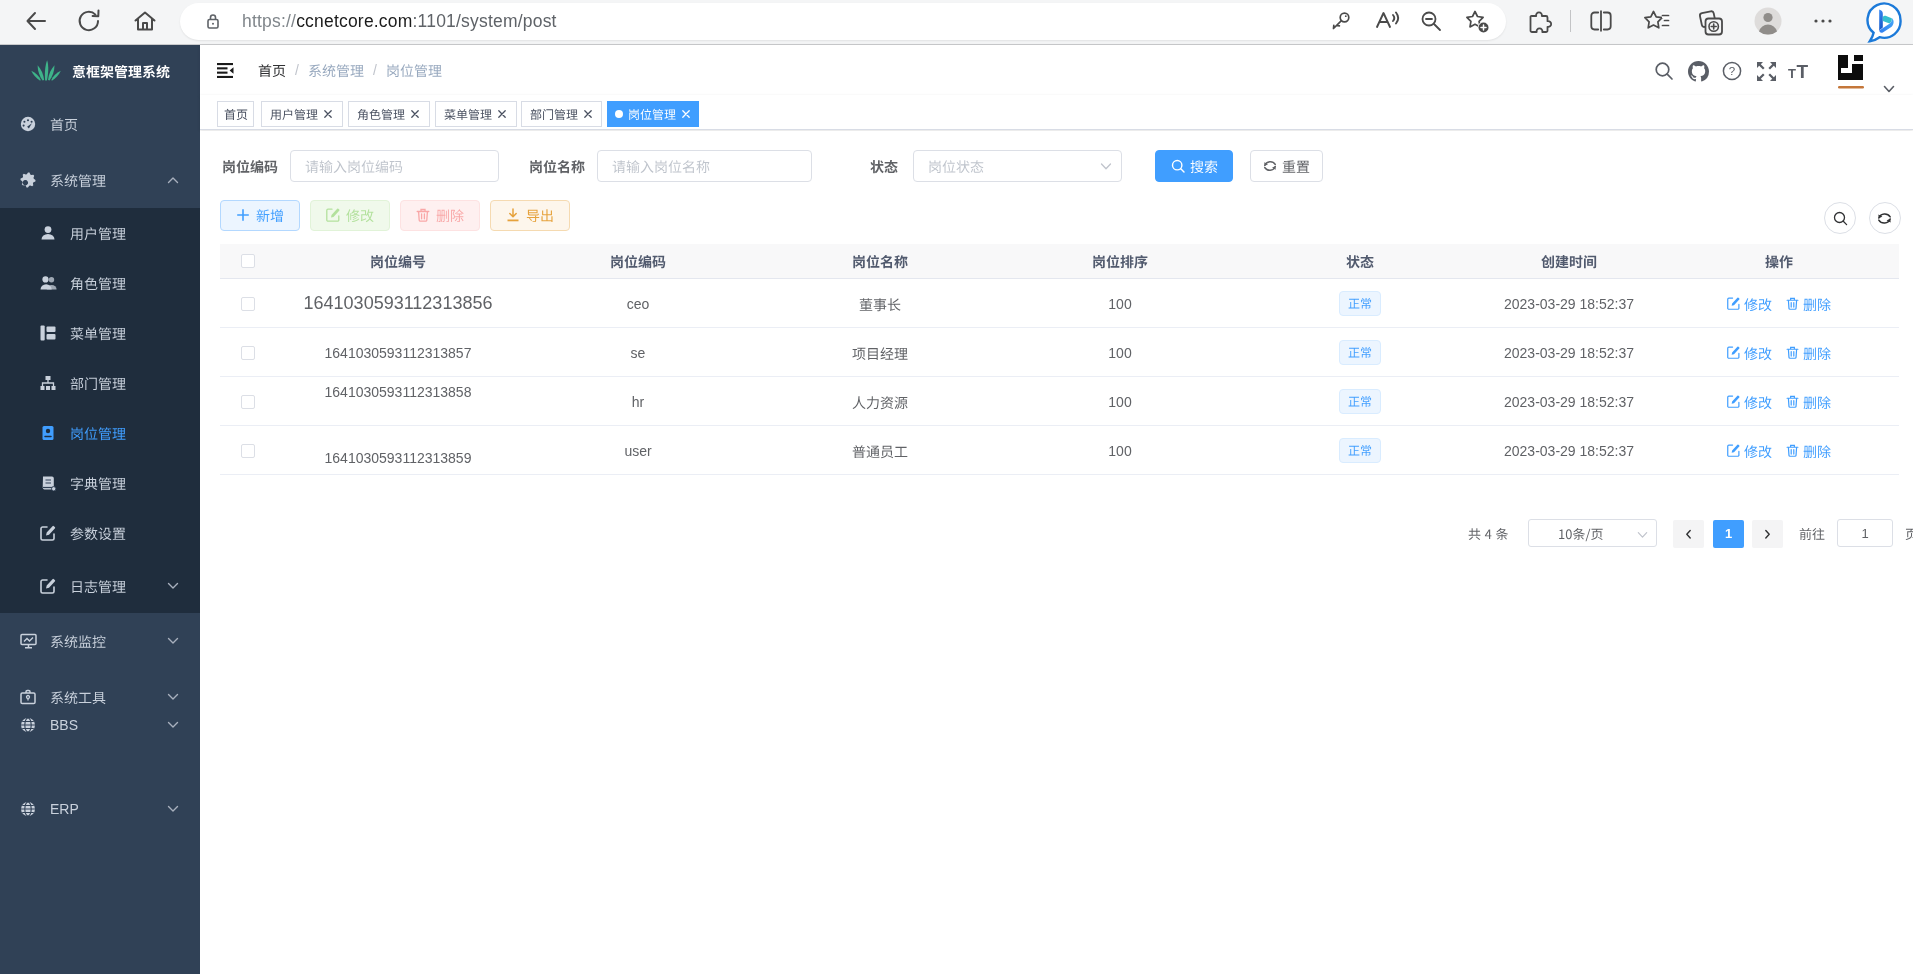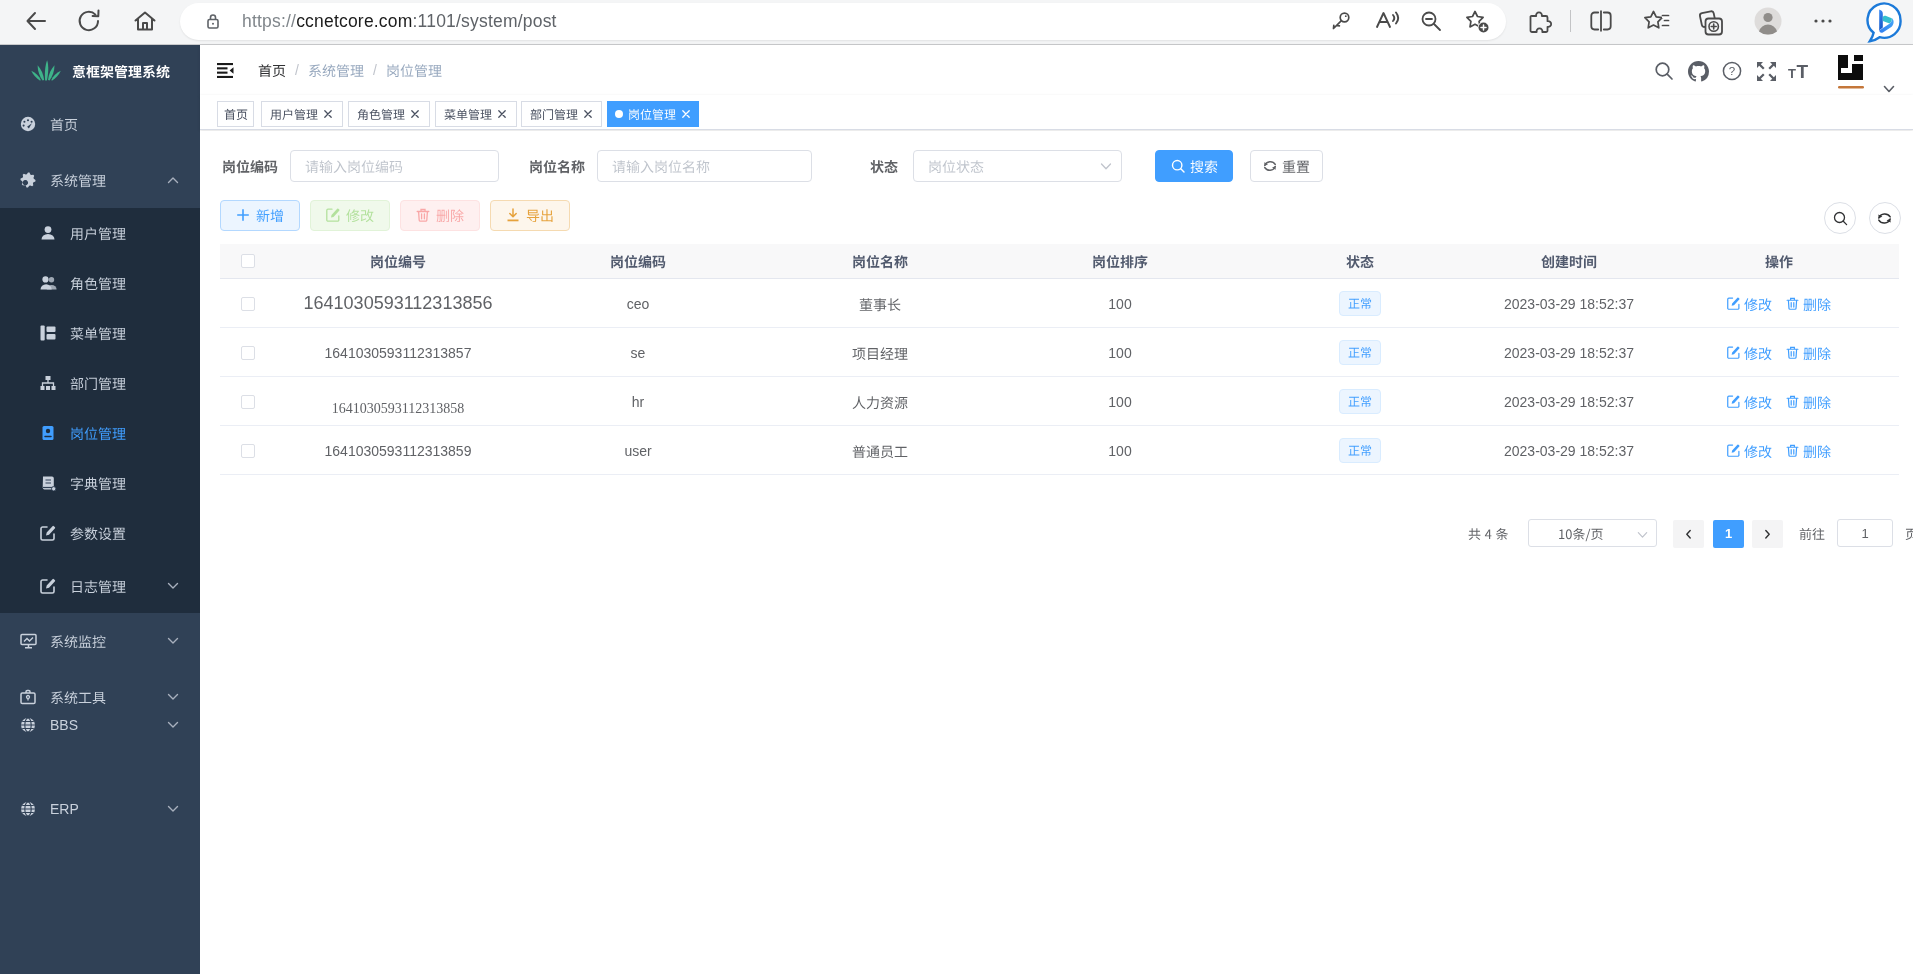--- a/index.html
+++ b/index.html
@@ -1002,21 +1002,21 @@
         <svg class="zt" width="28" height="20" viewBox="0 0 28 20" fill="#409eff" style="vertical-align:middle;">
           <g>
             <use href="#g61" transform="translate(0.00,16) scale(0.014000,-0.014000)"></use>
             <use href="#g62" transform="translate(14.00,16) scale(0.014000,-0.014000)"></use>
           </g>
         </svg>
       </div>
     </div>
     <div class="abs" style="left:20.0px;top:246.0px;width:1679.0px;height:49.0px;border-bottom:1px solid #ebeef5"></div>
     <div class="abs" style="left:41.0px;top:263.5px;width:14.0px;height:14.0px;background:#fff;border:1px solid #dcdfe6;border-radius:2px"></div>
-    <div class="abs" style="left:80.0px;top:253px;width:236.0px;height:49.0px;font-family:Liberation Serif, serif;">
+    <div class="abs" style="left:80.0px;top:236px;width:236.0px;height:49.0px;">
       <div class="flexc" style="height:49px;justify-content:center;font-size:14px;color:#606266">1641030593112313858</div>
     </div>
     <div class="abs" style="left:316.0px;top:246.0px;width:244.0px;height:49.0px;">
       <div class="flexc" style="height:49px;justify-content:center;font-size:14px;color:#606266">hr</div>
     </div>
     <div class="abs" style="left:560.0px;top:246.0px;width:240.0px;height:49.0px;">
       <div class="flexc" style="height:49px;justify-content:center">
         <svg class="zt" width="56" height="20" viewBox="0 0 56 20" fill="#606266" style="vertical-align:middle;">
           <g>
             <use href="#g82" transform="translate(0.00,16) scale(0.014000,-0.014000)"></use>
@@ -1070,21 +1070,21 @@
         <svg class="zt" width="28" height="20" viewBox="0 0 28 20" fill="#409eff" style="vertical-align:middle;">
           <g>
             <use href="#g61" transform="translate(0.00,16) scale(0.014000,-0.014000)"></use>
             <use href="#g62" transform="translate(14.00,16) scale(0.014000,-0.014000)"></use>
           </g>
         </svg>
       </div>
     </div>
     <div class="abs" style="left:20.0px;top:295.0px;width:1679.0px;height:49.0px;border-bottom:1px solid #ebeef5"></div>
     <div class="abs" style="left:41.0px;top:312.5px;width:14.0px;height:14.0px;background:#fff;border:1px solid #dcdfe6;border-radius:2px"></div>
-    <div class="abs" style="left:80.0px;top:295.0px;width:236.0px;height:49.0px;">
+    <div class="abs" style="left:80.0px;top:302px;width:236.0px;height:49.0px;">
       <div class="flexc" style="height:49px;justify-content:center;font-size:14px;color:#606266">1641030593112313859</div>
     </div>
     <div class="abs" style="left:316.0px;top:295.0px;width:244.0px;height:49.0px;">
       <div class="flexc" style="height:49px;justify-content:center;font-size:14px;color:#606266">user</div>
     </div>
     <div class="abs" style="left:560.0px;top:295.0px;width:240.0px;height:49.0px;">
       <div class="flexc" style="height:49px;justify-content:center">
         <svg class="zt" width="56" height="20" viewBox="0 0 56 20" fill="#606266" style="vertical-align:middle;">
           <g>
             <use href="#g86" transform="translate(0.00,16) scale(0.014000,-0.014000)"></use>

